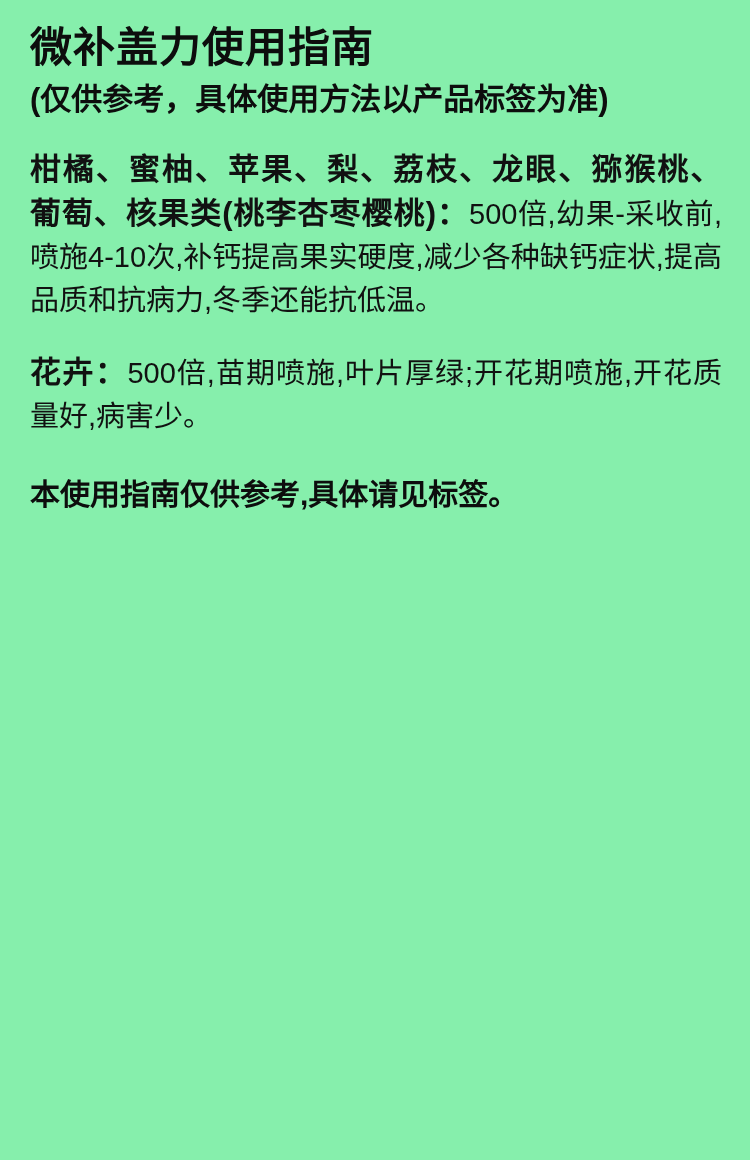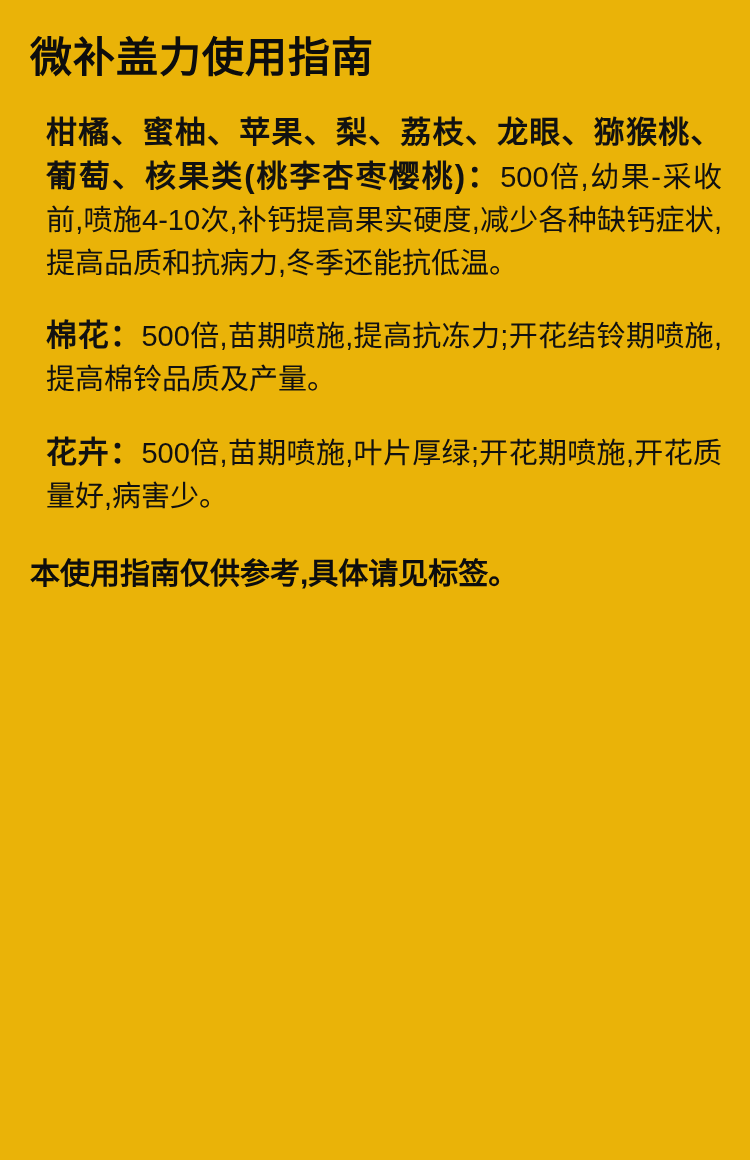--- a/index.html
+++ b/index.html
@@ -12,41 +12,41 @@
     min-height: 1160px;
     font-family: "Liberation Sans", "DejaVu Sans", sans-serif;
     color: #111111;
     -webkit-font-smoothing: antialiased;
   }
   .page {
     position: relative;
     width: 750px;
     min-height: 1160px;
     box-sizing: border-box;
-    padding: 26px 28px 20px 30px;
-    background: #eab308;
+    padding: 16px 28px 20px 30px;
+    background: #86efac;
   }
   .doc-title {
     font-size: 42px;
     line-height: 1.12;
     font-weight: 700;
     letter-spacing: 1px;
     margin: 8px 0 10px 0;
     color: #0d0d0d;
   }
   .doc-subtitle {
     font-size: 31px;
     line-height: 1.2;
     font-weight: 700;
     margin: 0 0 14px 0;
     color: #0d0d0d;
     letter-spacing: 0px;
   }
   .section {
-    margin: 0 0 16px 16px;
+    margin: 0 0 16px 0;
   }
   .section-body {
     font-size: 30px;
     line-height: 1.42;
     color: #111111;
     text-align: justify;
     word-break: break-all;
   }
   .crop-head {
     font-weight: 700;
@@ -68,34 +68,30 @@
     height: 26px;
   }
 </style>
 </head>
 <body>
 
 <div class="page">
 
   <h1 class="doc-title">微补盖力使用指南</h1>
 
+  <div class="doc-subtitle">(仅供参考，具体使用方法以产品标签为准)</div>
 
   <div class="section">
     <p class="section-body">
       <span class="crop-head">柑橘、蜜柚、苹果、梨、荔枝、龙眼、猕猴桃、葡萄、核果类(桃李杏枣樱桃)：</span><span class="detail">500倍,幼果-采收前,喷施4-10次,补钙提高果实硬度,减少各种缺钙症状,提高品质和抗病力,冬季还能抗低温。</span>
     </p>
   </div>
 
 
 
-  <div class="section">
-    <p class="section-body">
-      <span class="crop-head">棉花：</span><span class="detail">500倍,苗期喷施,提高抗冻力;开花结铃期喷施,提高棉铃品质及产量。</span>
-    </p>
-  </div>
 
   <div class="section">
     <p class="section-body">
       <span class="crop-head">花卉：</span><span class="detail">500倍,苗期喷施,叶片厚绿;开花期喷施,开花质量好,病害少。</span>
     </p>
   </div>
 
   <div class="footnote">本使用指南仅供参考,具体请见标签。</div>
 
   <div class="spacer-bottom"></div>

